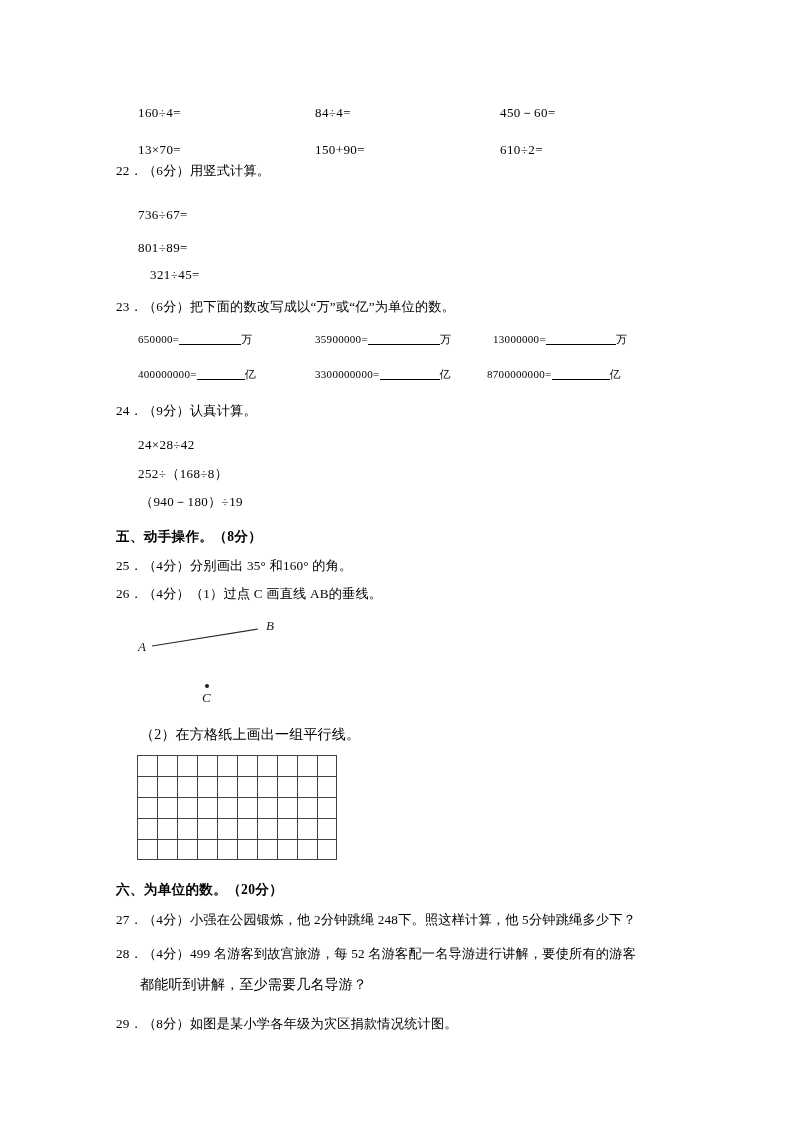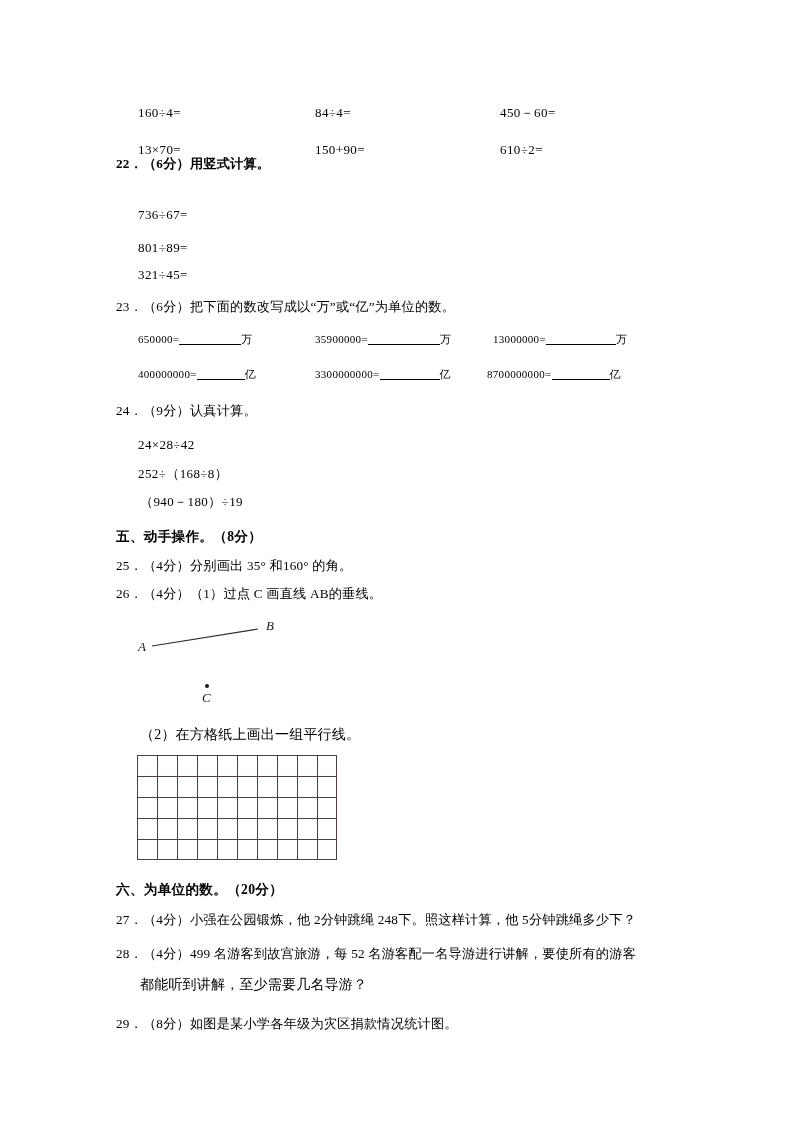--- a/index.html
+++ b/index.html
@@ -118,24 +118,24 @@
 <div class="page">
 
   <div class="expr" style="left:138px; top:105px;">160÷4=</div>
   <div class="expr" style="left:315px; top:105px;">84÷4=</div>
   <div class="expr" style="left:500px; top:105px;">450－60=</div>
 
   <div class="expr" style="left:138px; top:142px;">13×70=</div>
   <div class="expr" style="left:315px; top:142px;">150+90=</div>
   <div class="expr" style="left:500px; top:142px;">610÷2=</div>
 
-  <div class="qnum" style="top:156px;font-weight:bold;">22．（6分）用竖式计算。</div>
+  <div class="qnum" style="top:163px;">22．（6分）用竖式计算。</div>
   <div class="expr" style="left:138px; top:207px;">736÷67=</div>
   <div class="expr" style="left:138px; top:240px;">801÷89=</div>
-  <div class="expr" style="left:138px; top:267px;">321÷45=</div>
+  <div class="expr" style="left:150px; top:267px;">321÷45=</div>
 
   <div class="qnum" style="top:299px;">23．（6分）把下面的数改写成以“万”或“亿”为单位的数。</div>
 
   <div class="blankrow" style="left:138px; top:331px;">
     <span>650000=</span><span class="ul ul-w1"></span><span>万</span>
   </div>
   <div class="blankrow" style="left:315px; top:331px;">
     <span>35900000=</span><span class="ul ul-w2"></span><span>万</span>
   </div>
   <div class="blankrow" style="left:493px; top:331px;">

